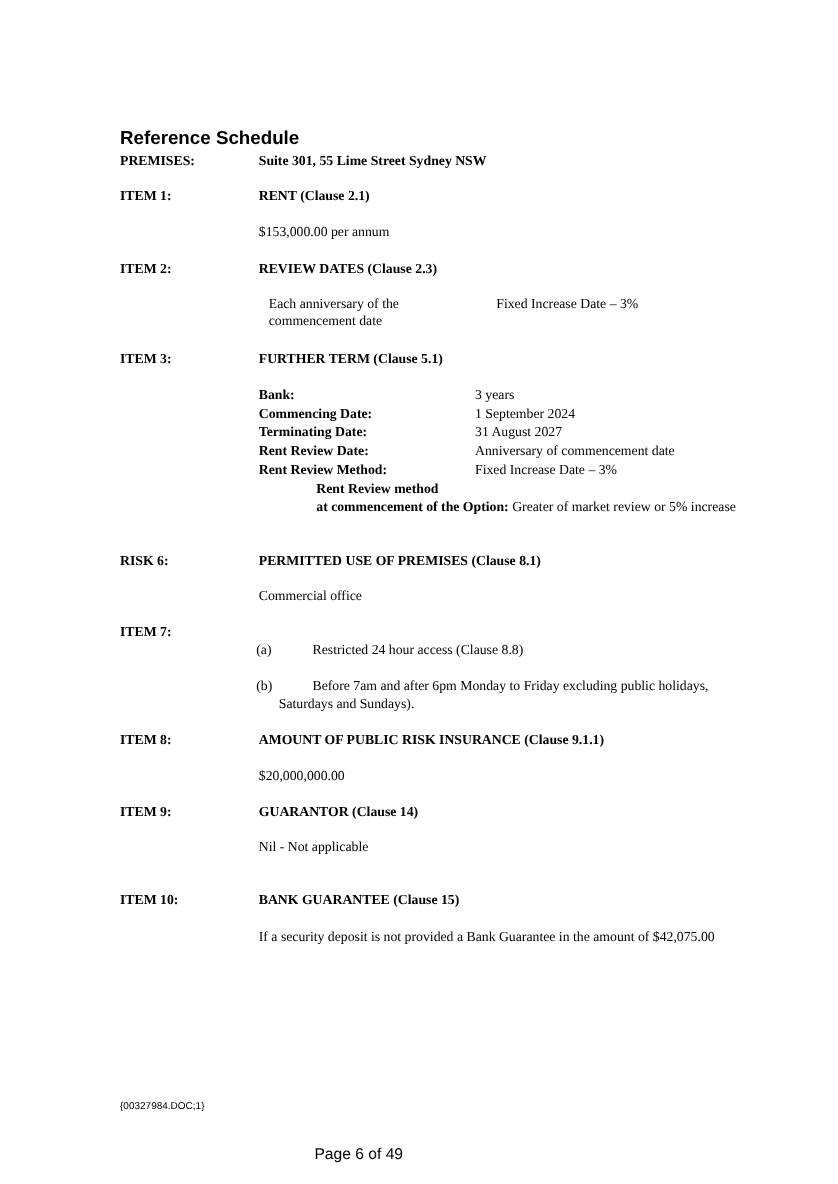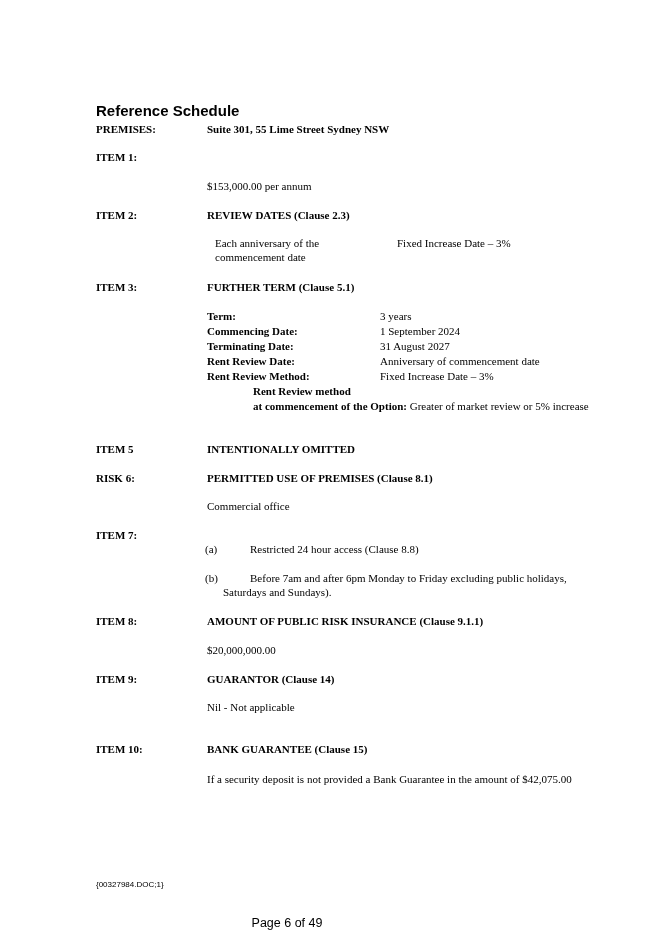--- a/index.html
+++ b/index.html
@@ -91,20 +91,21 @@
 
   <h1 class="doc-title">Reference Schedule</h1>
 
   <div class="row mb-sm">
     <div class="item-label">PREMISES:</div>
     <div class="item-heading">Suite 301, 55 Lime Street Sydney NSW</div>
   </div>
 
   <div class="row mb-std">
     <div class="item-label">ITEM 1:</div>
+    <div class="item-heading">RENT (Clause 2.1)</div>
   </div>
   <div class="row mb-std">
     <div></div>
     <div>$153,000.00 per annum</div>
   </div>
 
   <div class="row mb-sm">
     <div class="item-label">ITEM 2:</div>
     <div class="item-heading">REVIEW DATES (Clause 2.3)</div>
   </div>
@@ -118,21 +119,21 @@
 
   <div class="row mb-std">
     <div class="item-label">ITEM 3:</div>
     <div class="item-heading">FURTHER TERM (Clause 5.1)</div>
   </div>
   <div class="row mb-lg">
     <div></div>
     <div>
       <div class="term-table">
         <div class="term-row">
-          <div class="t-label">Term:</div>
+          <div class="t-label">Bank:</div>
           <div class="t-value">3 years</div>
         </div>
         <div class="term-row">
           <div class="t-label">Commencing Date:</div>
           <div class="t-value">1 September 2024</div>
         </div>
         <div class="term-row">
           <div class="t-label">Terminating Date:</div>
           <div class="t-value">31 August 2027</div>
         </div>
@@ -145,24 +146,20 @@
           <div class="t-value">Fixed Increase Date – 3%</div>
         </div>
       </div>
       <div class="option-para">
         <div class="bold-line">Rent Review method</div>
         <div><span class="bold-line">at commencement of the Option:</span><span> Greater of market review or 5% increase</span></div>
       </div>
     </div>
   </div>
 
-  <div class="row mb-std">
-    <div class="item-label">ITEM 5</div>
-    <div class="item-heading">INTENTIONALLY OMITTED</div>
-  </div>
 
   <div class="row mb-sm">
     <div class="item-label">RISK 6:</div>
     <div class="item-heading">PERMITTED USE OF PREMISES (Clause 8.1)</div>
   </div>
   <div class="row mb-std">
     <div></div>
     <div>Commercial office</div>
   </div>
 

